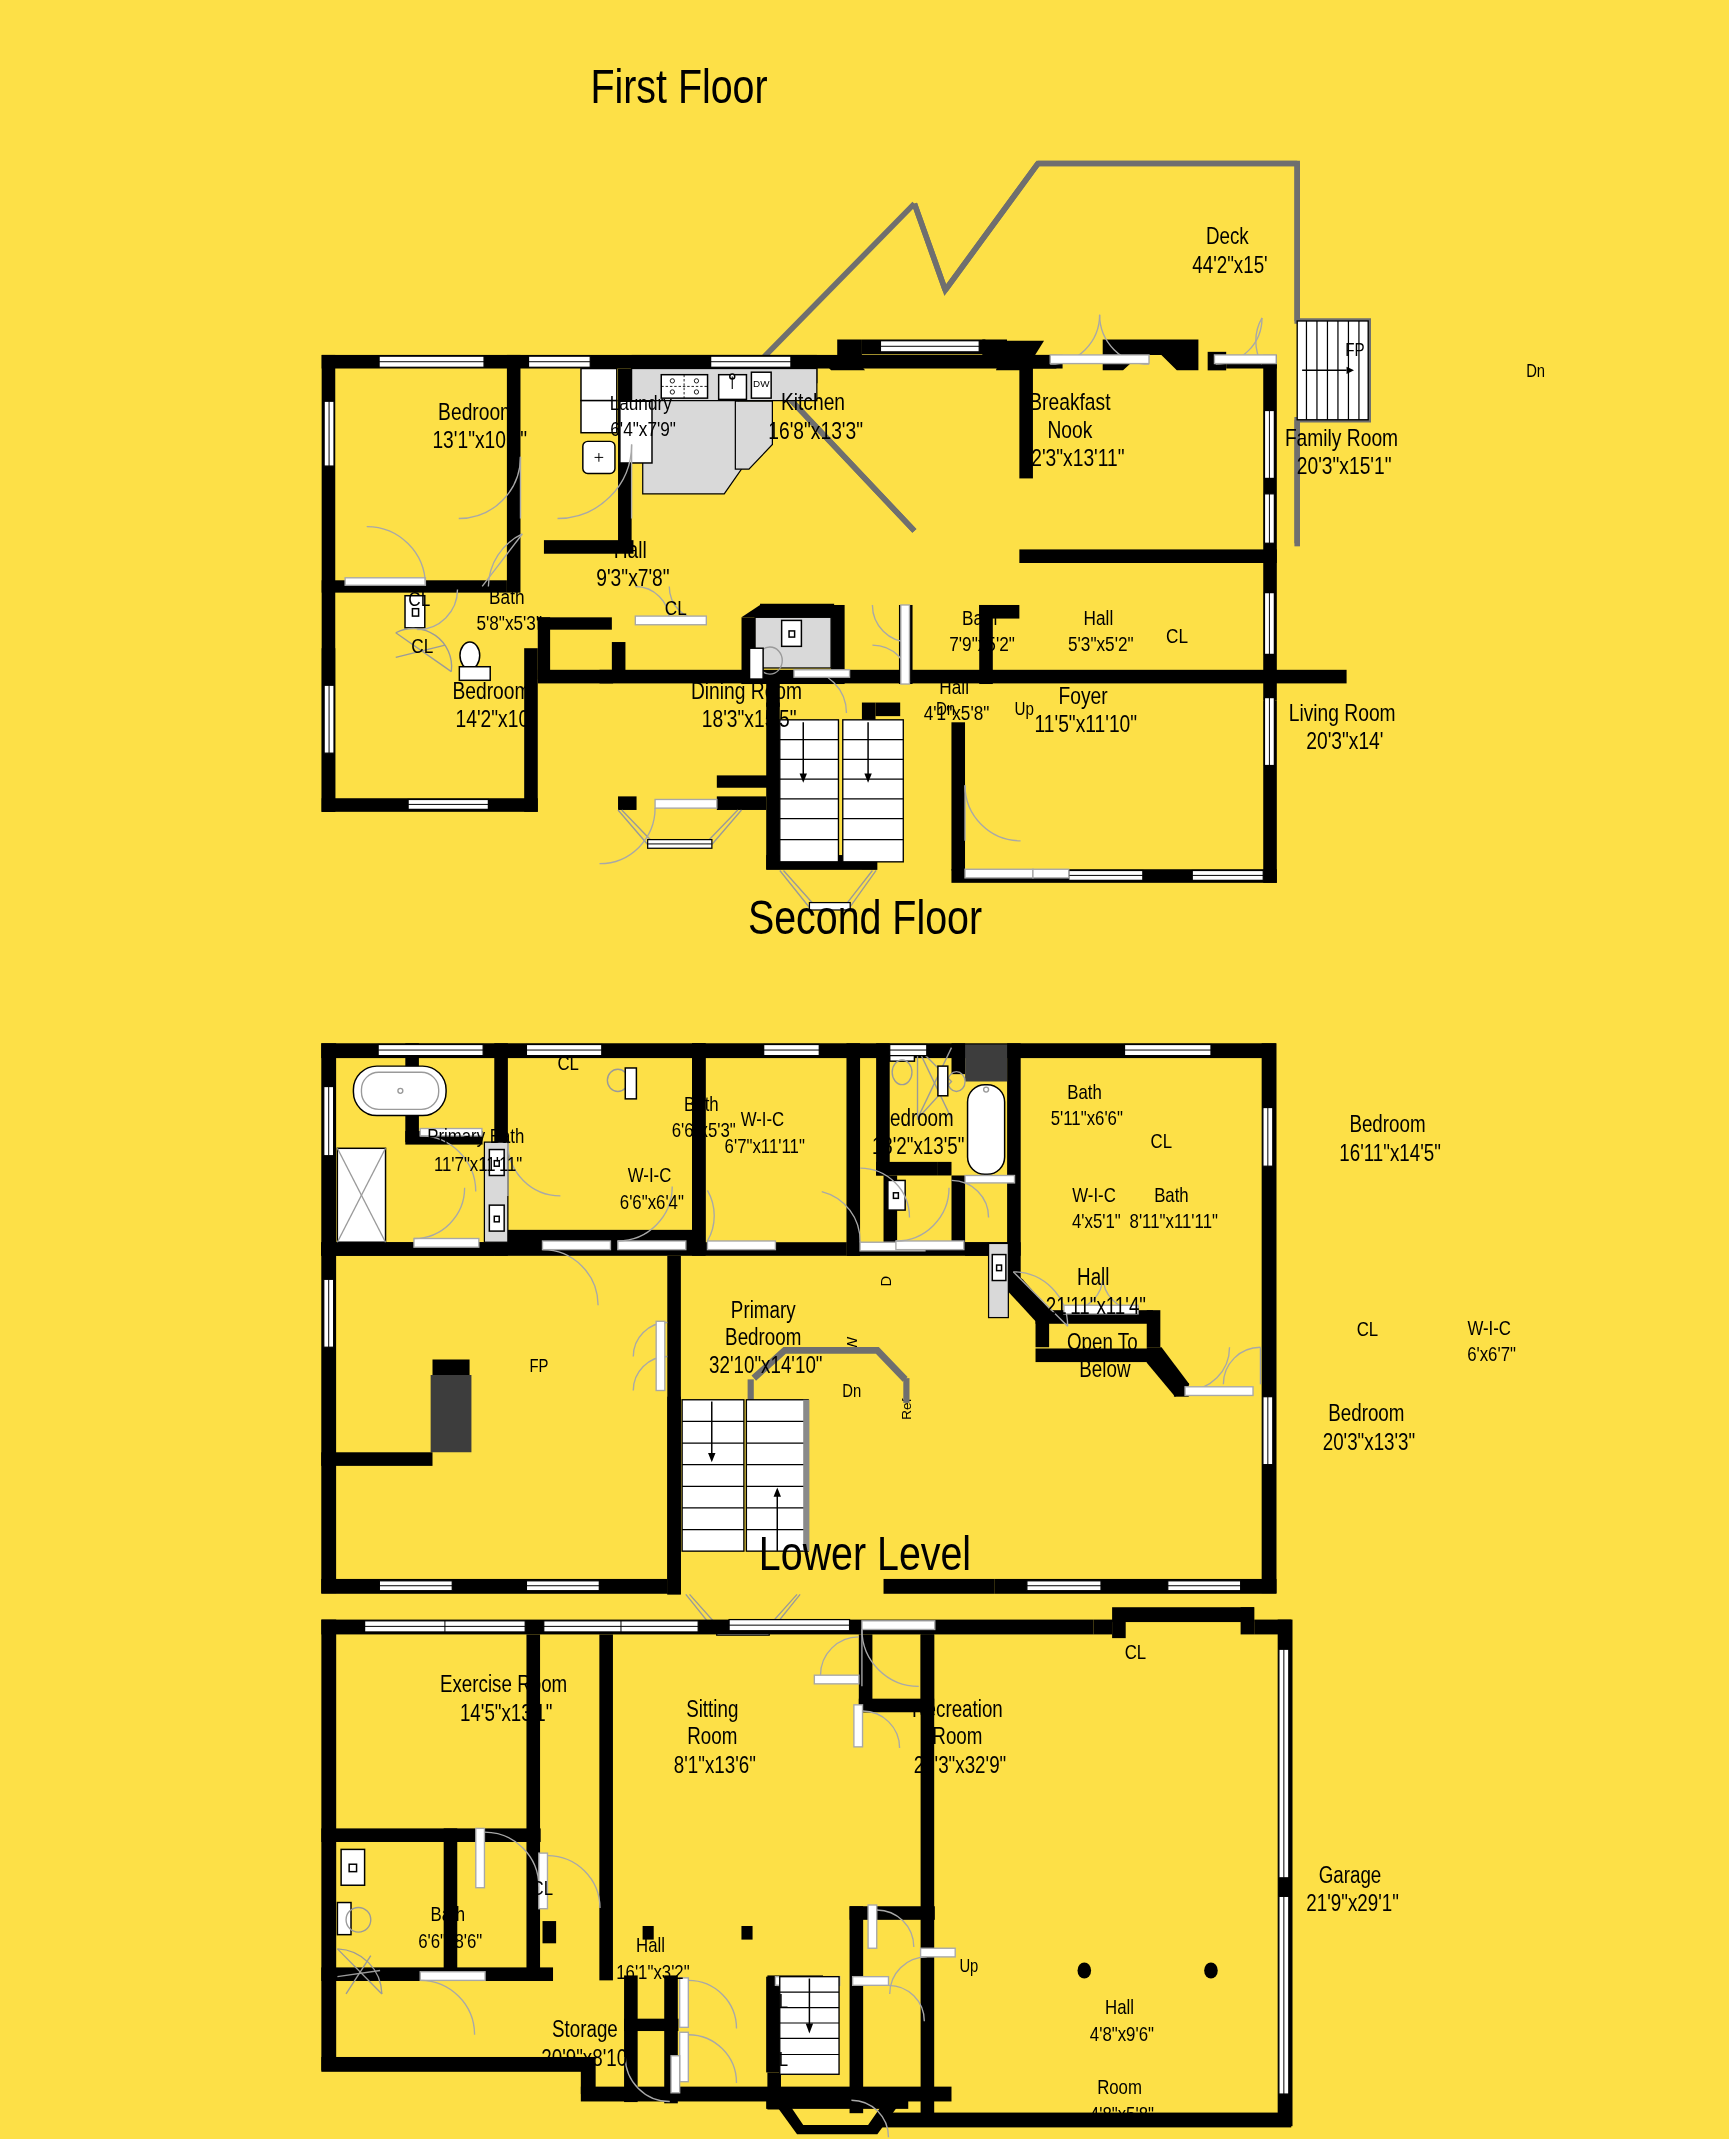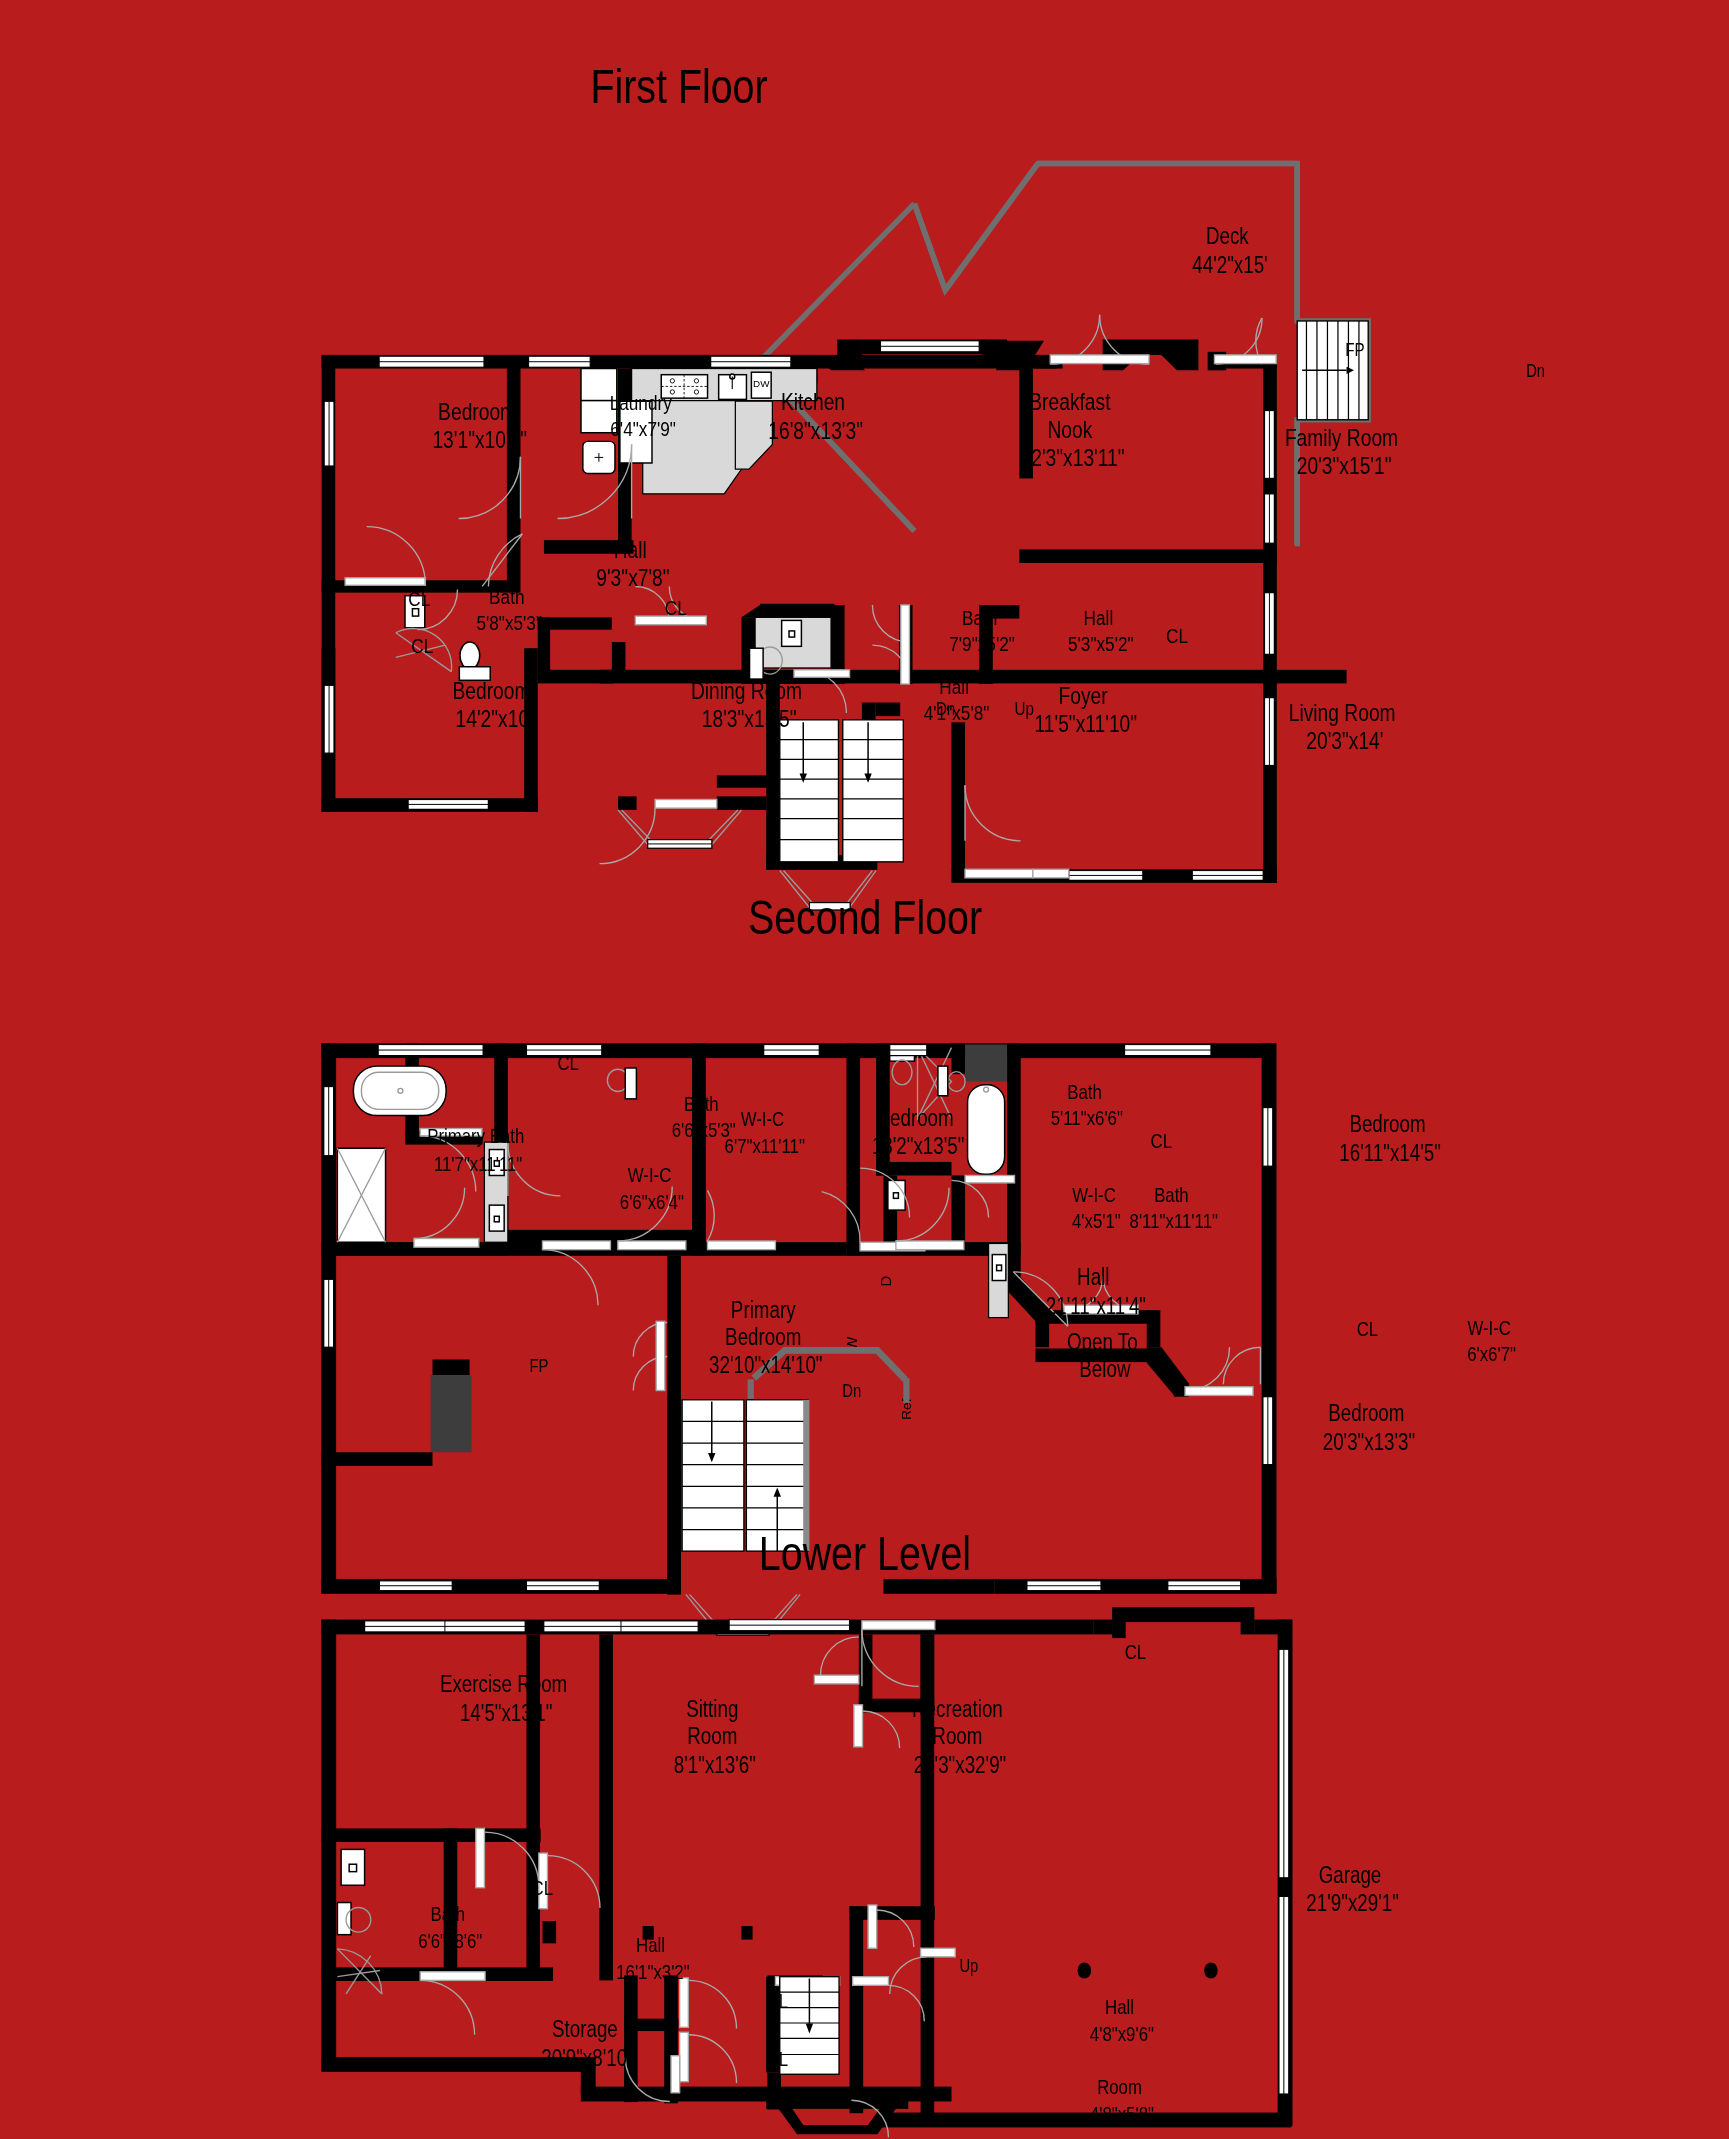--- a/index.html
+++ b/index.html
@@ -1,17 +1,17 @@
 <!DOCTYPE html>
 <html style="font-size:10px"><head>
 <meta charset="utf-8">
 <style>
   html,body{margin:0;padding:0;background:#ffffff;}
   body{width:1730px;height:2140px;position:relative;font-family:"Liberation Sans",sans-serif;}
-  .sheet{position:relative;width:1730px;height:2140px;background:#b91c1c;overflow:hidden;}
+  .sheet{position:relative;width:1730px;height:2140px;background:#fde047;overflow:hidden;}
   .floor-title{
     position:absolute;text-align:center;white-space:nowrap;
     font-family:"Liberation Sans",sans-serif;
     font-weight:400;color:#000;
     transform:scaleX(0.82);transform-origin:center center;
   }
   svg{position:absolute;left:0;top:0;overflow:visible;}
   .rmlabel{
     font-family:"Liberation Sans",sans-serif;
     fill:#000;text-anchor:middle;

